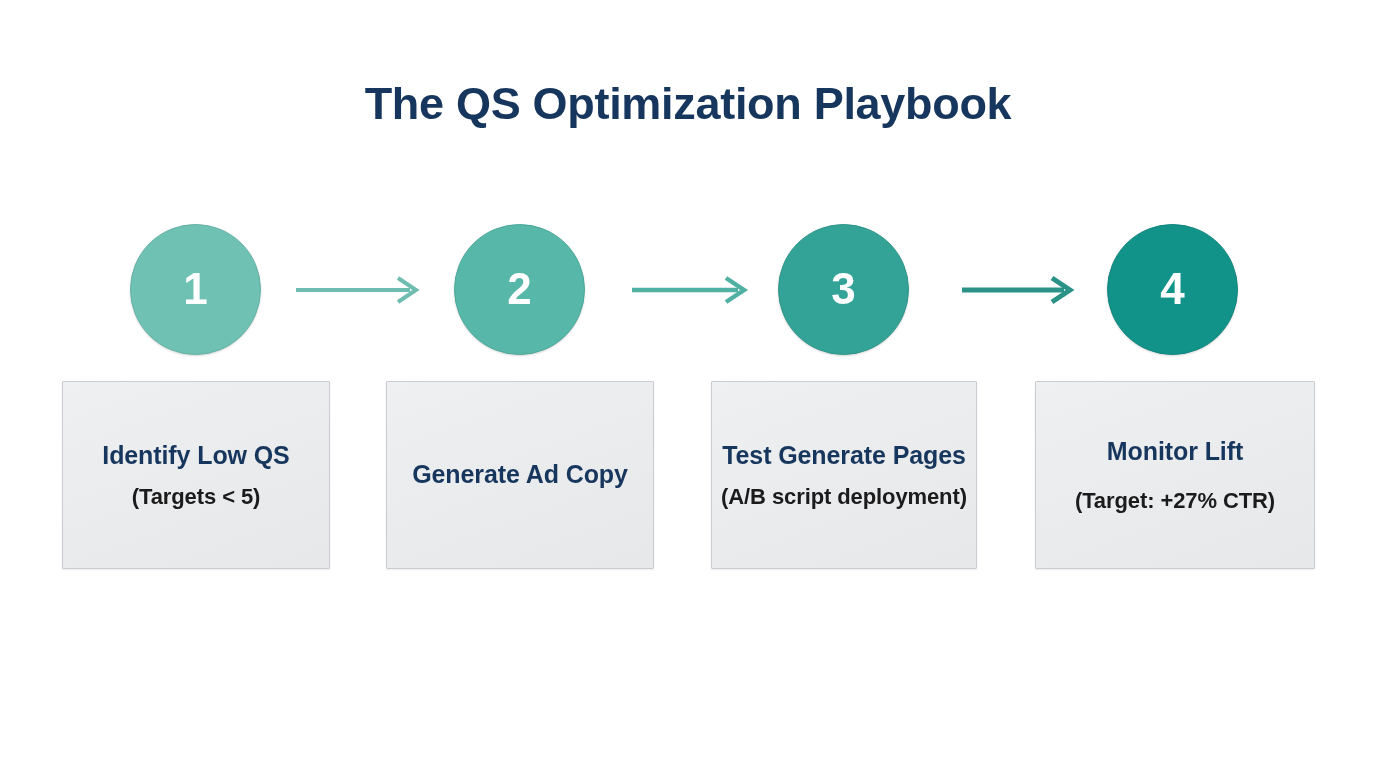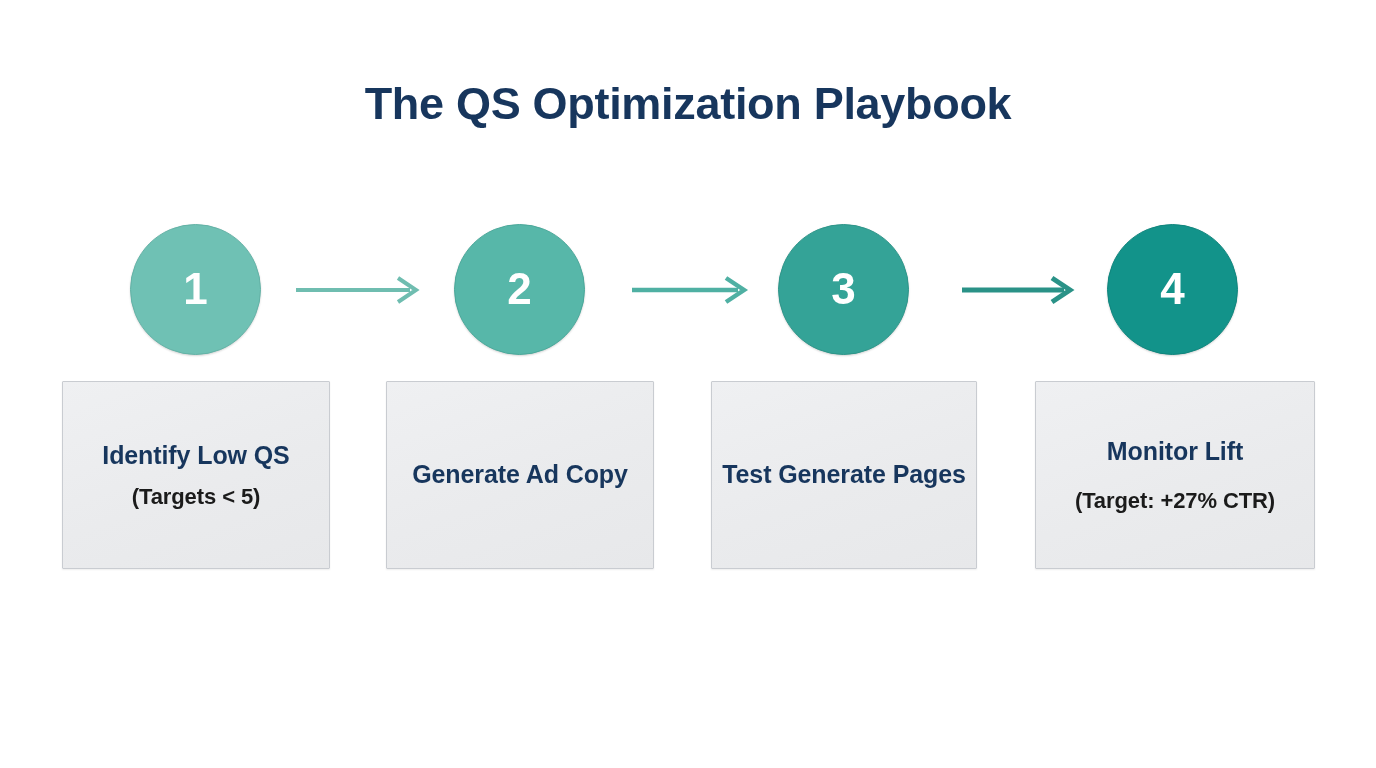--- a/index.html
+++ b/index.html
@@ -187,20 +187,21 @@
       <div class="card-title">Identify Low QS</div>
       <div class="card-sub">(Targets &lt; 5)</div>
     </div>
 
     <div class="card card-2">
       <div class="card-title">Generate Ad Copy</div>
     </div>
 
     <div class="card card-3">
       <div class="card-title">Test Generate Pages</div>
+      <div class="card-sub">(A/B script deployment)</div>
     </div>
 
     <div class="card card-4">
       <div class="card-title">Monitor Lift</div>
       <div class="card-sub">(Target: +27% CTR)</div>
     </div>
 
   </div>
 
 </div>

